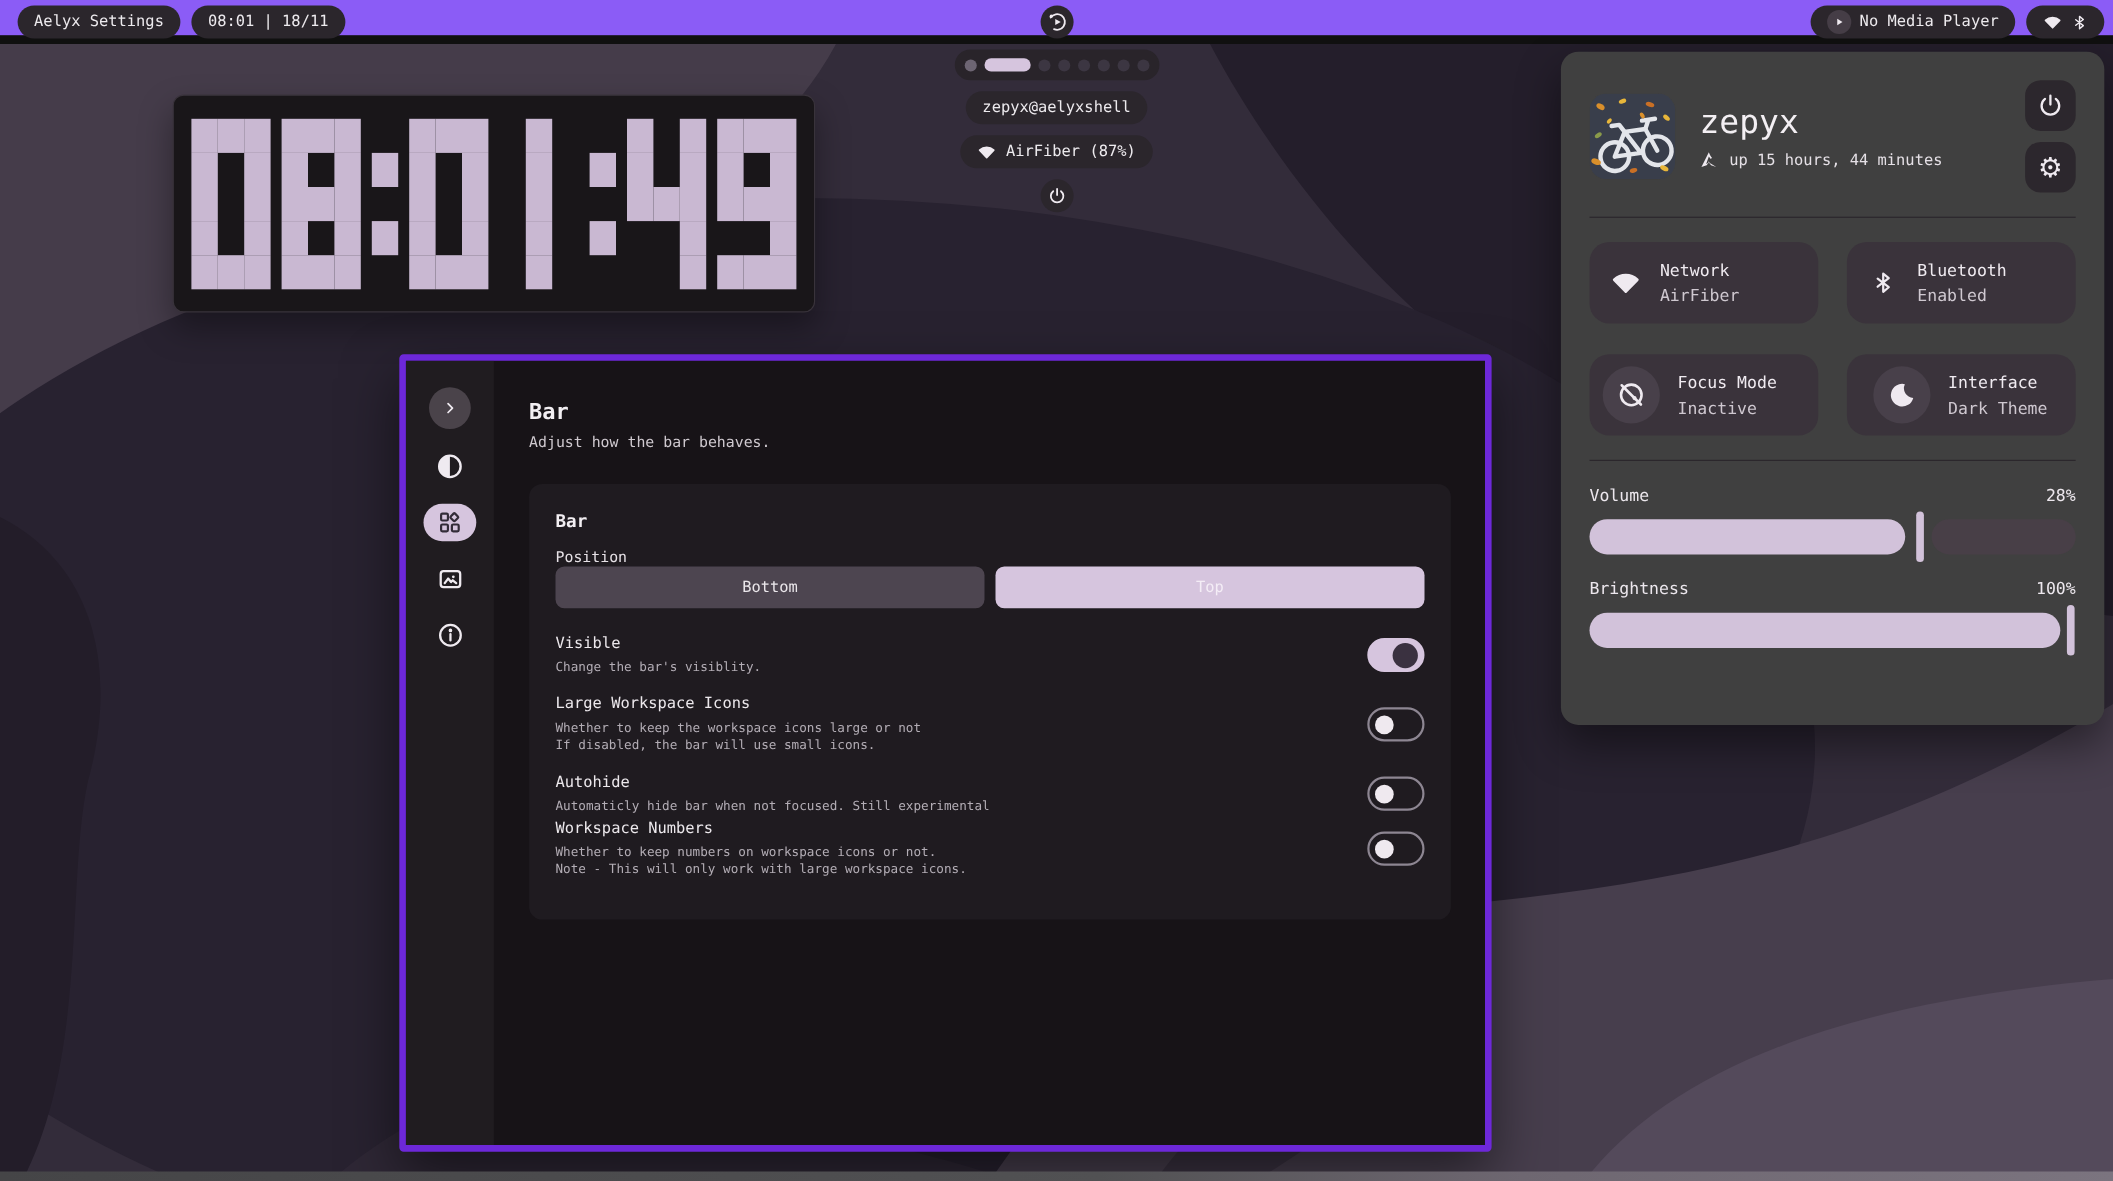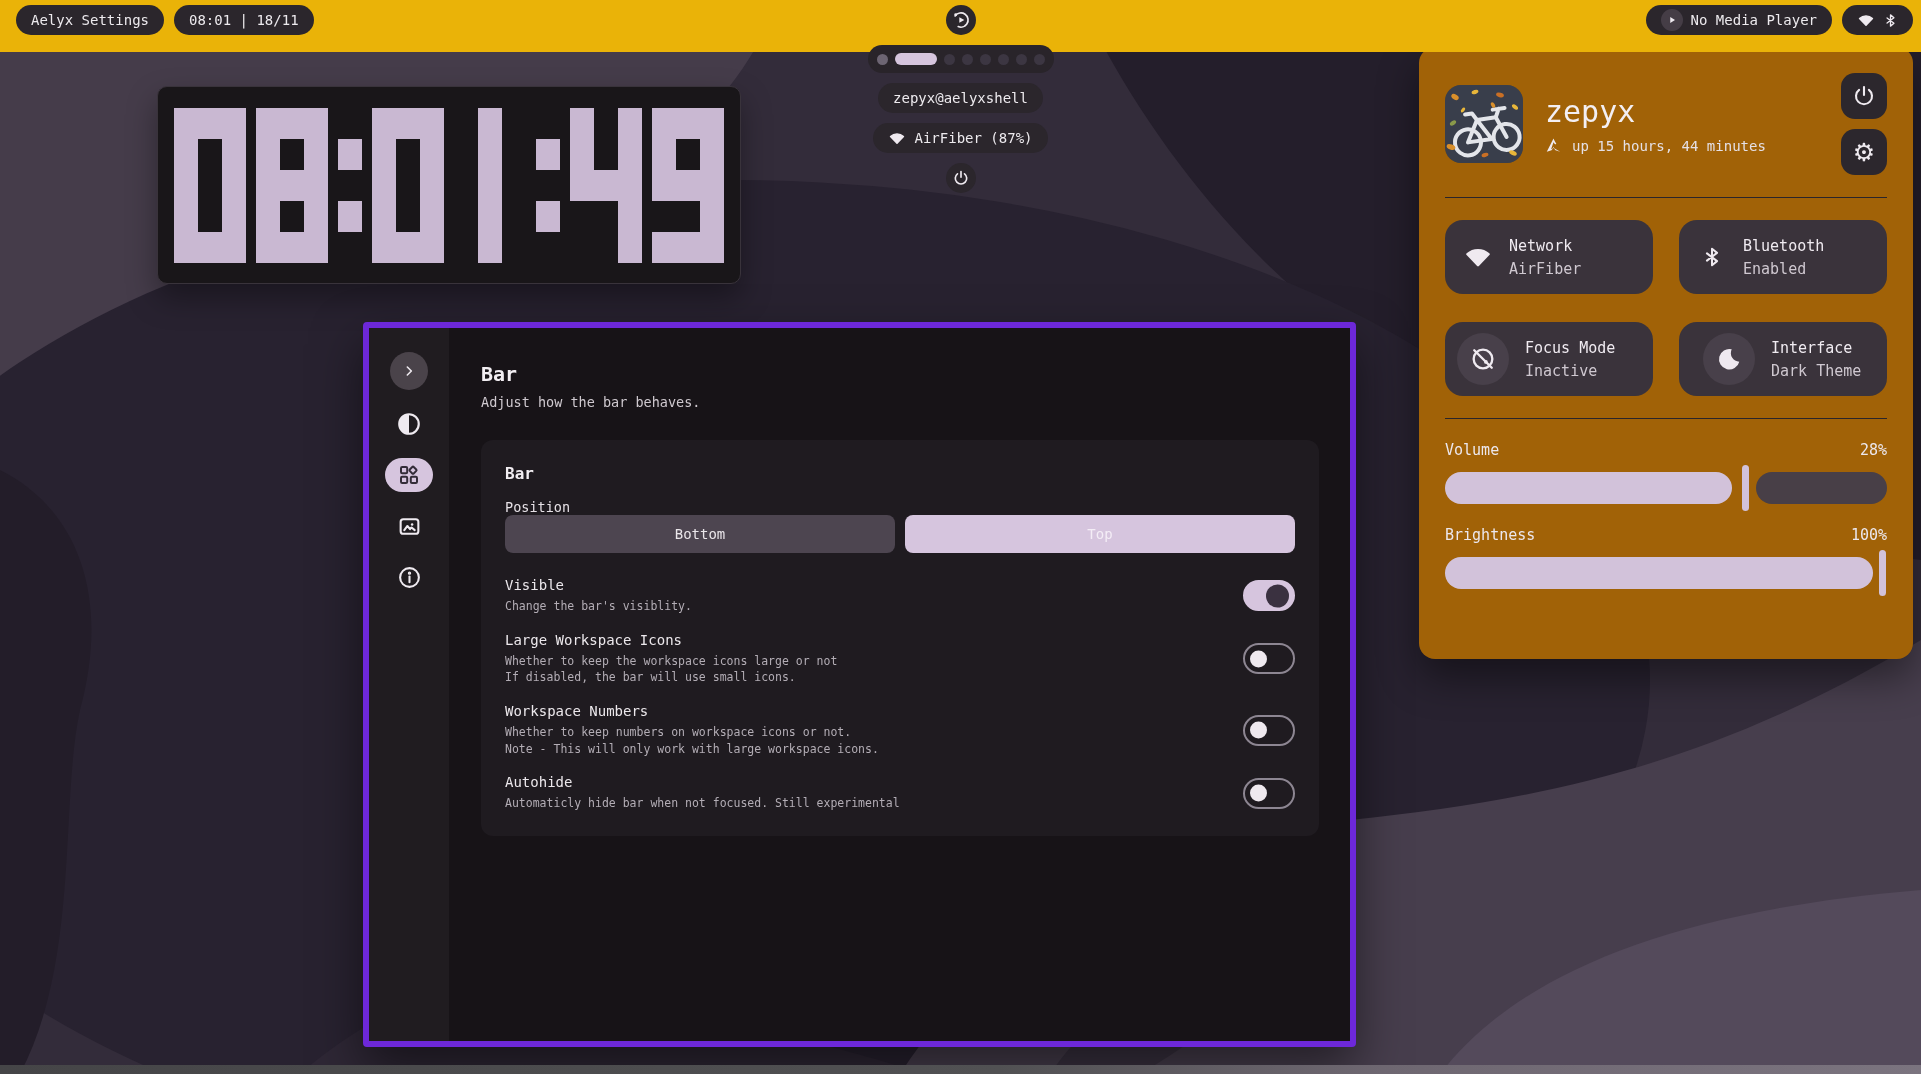--- a/index.html
+++ b/index.html
@@ -1,21 +1,21 @@
 <!DOCTYPE html>
 <html><head>
 <meta charset="utf-8">
 <style>
   html,body{margin:0;padding:0;background:#101010;}
   .stage{position:relative;width:1921px;height:1074px;overflow:hidden;
          font-family:"DejaVu Sans Mono","Liberation Mono",monospace;color:#edeaee;}
   .wallpaper{position:absolute;left:0;top:40px;width:1921px;height:1034px;}
 
   
-  .top-bar{position:absolute;left:0;top:0;width:100%;height:52px;background:#eab308;z-index:5;}
+  .top-bar{position:absolute;left:0;top:0;width:100%;height:32px;background:#8b5cf6;z-index:5;}
   .bar-left{position:absolute;left:16px;top:5px;display:flex;gap:10px;align-items:center;}
   .bar-center{position:absolute;left:50%;top:5px;transform:translateX(-50%);display:flex;gap:10px;align-items:center;flex-direction:column;}
   .bar-right{position:absolute;right:8px;top:5px;display:flex;gap:10px;align-items:center;}
   .pill{height:30px;border-radius:15px;background:#2b262c;display:flex;align-items:center;
         padding:0 15px;font-size:14px;color:#edeaee;white-space:nowrap;gap:8px;}
   .cbtn{width:30px;height:30px;border-radius:50%;background:#2b262c;display:flex;align-items:center;justify-content:center;}
   .ws-pill{height:28px;border-radius:14px;background:#29242a;display:flex;align-items:center;gap:7px;padding:0 9px;}
   .ws-dot{width:11px;height:11px;border-radius:6px;background:#3c3642;}
   .ws-dot.occupied{background:#6d6573;}
   .ws-active{width:42px;height:12px;border-radius:7px;background:var(--accent,#d6c5de);}
@@ -54,21 +54,21 @@
   .tr-label{font-size:14px;color:#ece8ec;}
   .tr-desc{font-size:11.5px;color:#b3adb5;margin-top:5px;line-height:1.45;}
   .toggle{width:52px;height:31px;border-radius:16px;position:relative;flex-shrink:0;
           border:2px solid #8d8692;box-sizing:border-box;cursor:pointer;}
   .toggle .knob{position:absolute;top:50%;transform:translateY(-50%);left:5px;width:17px;height:17px;
                 border-radius:50%;background:#efe9ef;}
   .toggle.on{background:var(--accent,#d6c5de);border-color:var(--accent,#d6c5de);}
   .toggle.on .knob{left:auto;right:4px;width:23px;height:23px;background:#3a3140;}
 
   
-  .quick-panel{position:absolute;left:1419px;top:47px;width:494px;height:612px;background:#a16207;
+  .quick-panel{position:absolute;left:1419px;top:47px;width:494px;height:612px;background:#404040;
                border-radius:16px;padding:26px 26px 0 26px;box-sizing:border-box;
                box-shadow:0 18px 40px rgba(0,0,0,.45);}
   .qp-header{display:flex;align-items:center;}
   .avatar{width:78px;height:78px;border-radius:16px;overflow:hidden;flex-shrink:0;}
   .qp-id{margin-left:22px;flex:1;}
   .qp-name{font-size:30px;color:#f3eff3;margin:0 0 8px 0;font-weight:normal;}
   .qp-uptime{display:flex;align-items:center;gap:10px;font-size:14px;color:#e5e0e6;}
   .qp-actions{display:flex;flex-direction:column;gap:10px;}
   .qp-act-btn{width:46px;height:46px;border-radius:14px;background:#2c272d;border:none;display:flex;
               align-items:center;justify-content:center;cursor:pointer;}
@@ -381,34 +381,34 @@
         <div class="toggle-row">
           <div class="tr-text">
             <div class="tr-label">Large Workspace Icons</div>
             <div class="tr-desc"><span>Whether to keep the workspace icons large or not</span><br><span>If disabled, the bar will use small icons.</span></div>
           </div>
           <div class="toggle">
               <div class="knob"></div>
             </div>
         </div>
 
+        <div class="toggle-row" style="margin-bottom:4px;">
+          <div class="tr-text">
+            <div class="tr-label">Autohide</div>
+            <div class="tr-desc">Automaticly hide bar when not focused. Still experimental</div>
+          </div>
+          <div class="toggle">
+              <div class="knob"></div>
+            </div>
+        </div>
+
         <div class="toggle-row">
           <div class="tr-text">
             <div class="tr-label">Workspace Numbers</div>
             <div class="tr-desc"><span>Whether to keep numbers on workspace icons or not.</span><br><span>Note - This will only work with large workspace icons.</span></div>
-          </div>
-          <div class="toggle">
-              <div class="knob"></div>
-            </div>
-        </div>
-
-        <div class="toggle-row" style="margin-bottom:4px;">
-          <div class="tr-text">
-            <div class="tr-label">Autohide</div>
-            <div class="tr-desc">Automaticly hide bar when not focused. Still experimental</div>
           </div>
           <div class="toggle">
               <div class="knob"></div>
             </div>
         </div>
       </div>
     </div>
   </div>
 
   <div class="quick-panel">

